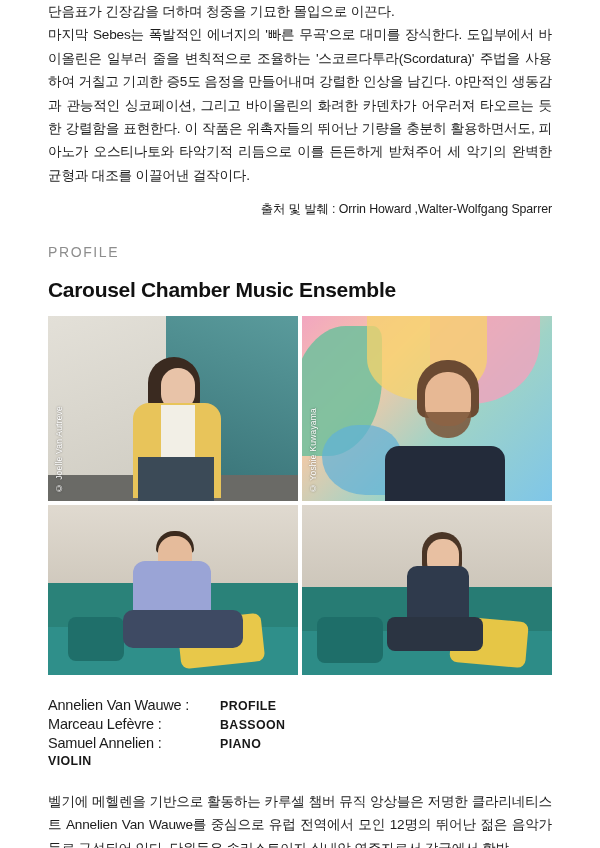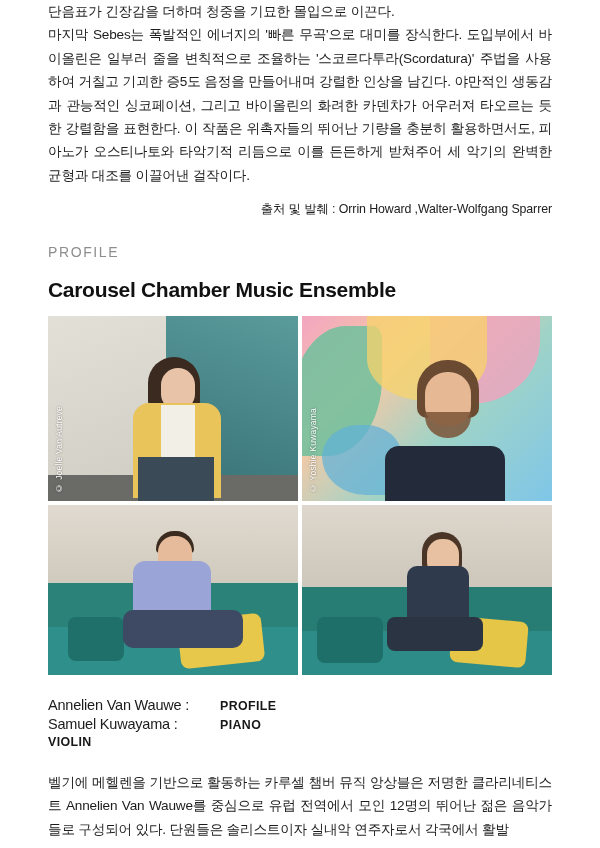--- a/index.html
+++ b/index.html
@@ -329,21 +329,25 @@
     </div>
 
   </div>
 
   <div class="members">
     <div class="member-row">
       <div class="member-name">Annelien Van Wauwe :</div>
       <div class="member-inst">PROFILE</div>
     </div>
     <div class="member-row">
-      <div class="member-name">Samuel Kuwayama :</div>
+      <div class="member-name">Marceau Lefèvre :</div>
+      <div class="member-inst">BASSOON</div>
+    </div>
+    <div class="member-row">
+      <div class="member-name">Samuel Annelien :</div>
       <div class="member-inst">PIANO</div>
     </div>
     <div class="member-row">
       <div class="member-inst">VIOLIN</div>
     </div>
   </div>
 
   <div class="bottom-text body-text">
     <p>벨기에 메헬렌을 기반으로 활동하는 카루셀 챔버 뮤직 앙상블은 저명한 클라리네티스트 Annelien Van Wauwe를 중심으로 유럽 전역에서 모인 12명의 뛰어난 젊은 음악가들로 구성되어 있다. 단원들은 솔리스트이자 실내악 연주자로서 각국에서 활발</p>
   </div>

